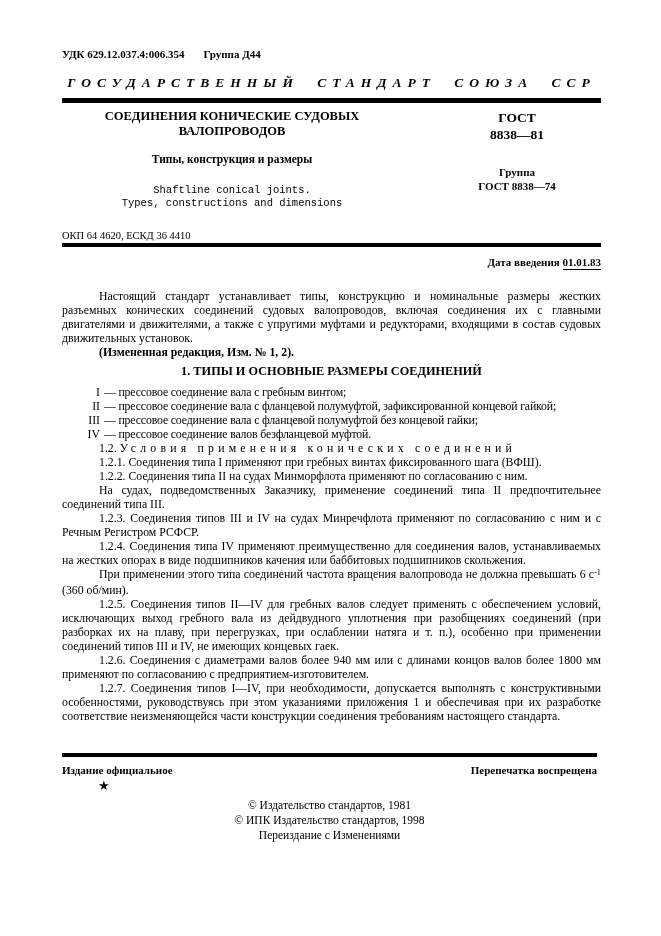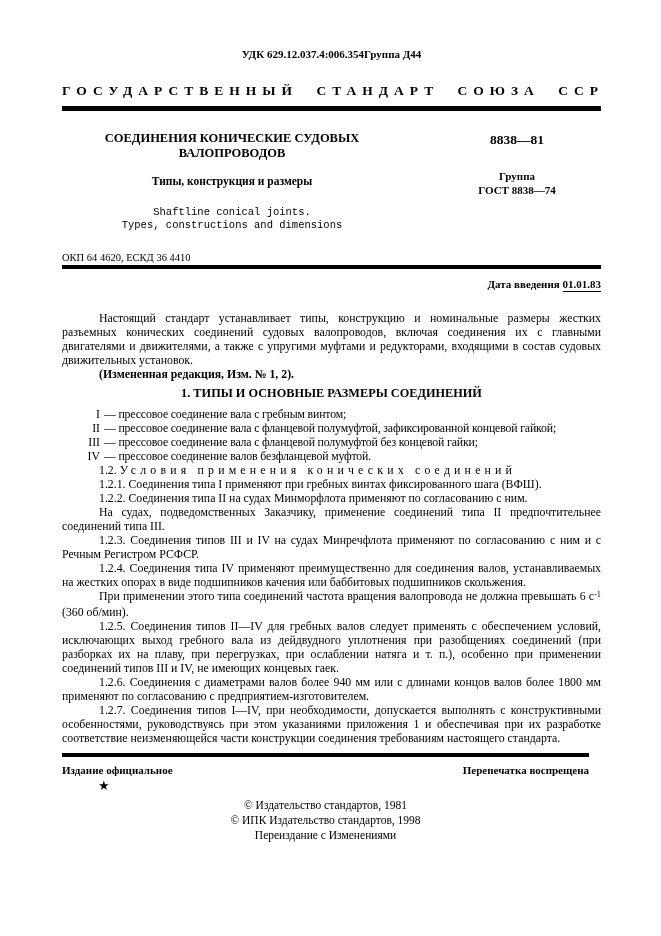--- a/index.html
+++ b/index.html
@@ -10,41 +10,43 @@
     height: 936px;
     background: #ffffff;
     color: #000000;
     font-family: "Liberation Serif", "DejaVu Serif", serif;
     padding: 48px 60px 0 62px;
     overflow: hidden;
   }
   
   .header-row {
     display: flex;
-    justify-content: center;
+    justify-content: flex-start;
     font-weight: bold;
     font-size: 11px;
+    gap: 19px;
   }
   .org-title {
-    margin-top: 23px;
+    margin-top: 15px;
     text-align: center;
     font-weight: bold;
     font-size: 13.5px;
     letter-spacing: 6px;
     word-spacing: 9px;
     white-space: nowrap;
+    font-style: italic;
   }
   .rule-thick {
     height: 4.5px;
     background: #000;
     margin-top: 7px;
   }
   
   .title-block {
-    margin-top: 20px;
+    margin-top: 6px;
     display: flex;
     justify-content: space-between;
   }
   .title-left { width: 340px; text-align: center; }
   .title-right { width: 168px; text-align: center; }
   .doc-title {
     font-weight: bold;
     font-size: 12.5px;
     line-height: 1.25;
     max-width: 290px;
@@ -105,21 +107,21 @@
   sup.sup {
     position: relative;
     top: -0.35em;
     font-size: 70%;
     vertical-align: baseline;
   }
   
   .footer {
     position: absolute;
     left: 62px;
-    right: 72px;
+    right: 64px;
     top: 753px;
   }
   .footer-rule { height: 3.5px; background: #000; }
   .footer-row {
     display: flex;
     justify-content: space-between;
     font-weight: bold;
     font-size: 11px;
     margin-top: 7px;
   }
@@ -148,20 +150,21 @@
   <div class="title-block">
     <div class="title-left">
       <div class="doc-title">СОЕДИНЕНИЯ КОНИЧЕСКИЕ СУДОВЫХ ВАЛОПРОВОДОВ</div>
       <div class="doc-subtitle">Типы, конструкция и размеры</div>
       <div class="doc-title-en">
         <div>Shaftline conical joints.</div>
         <div>Types, constructions and dimensions</div>
       </div>
     </div>
     <div class="title-right">
+      <div class="gost-label">ГОСТ</div>
       <div class="gost-number">8838—81</div>
       <div class="replaces">
         <div>Группа</div>
         <div>ГОСТ 8838—74</div>
       </div>
     </div>
   </div>
 
   <div class="okp-line">ОКП 64 4620, ЕСКД 36 4410</div>
 

